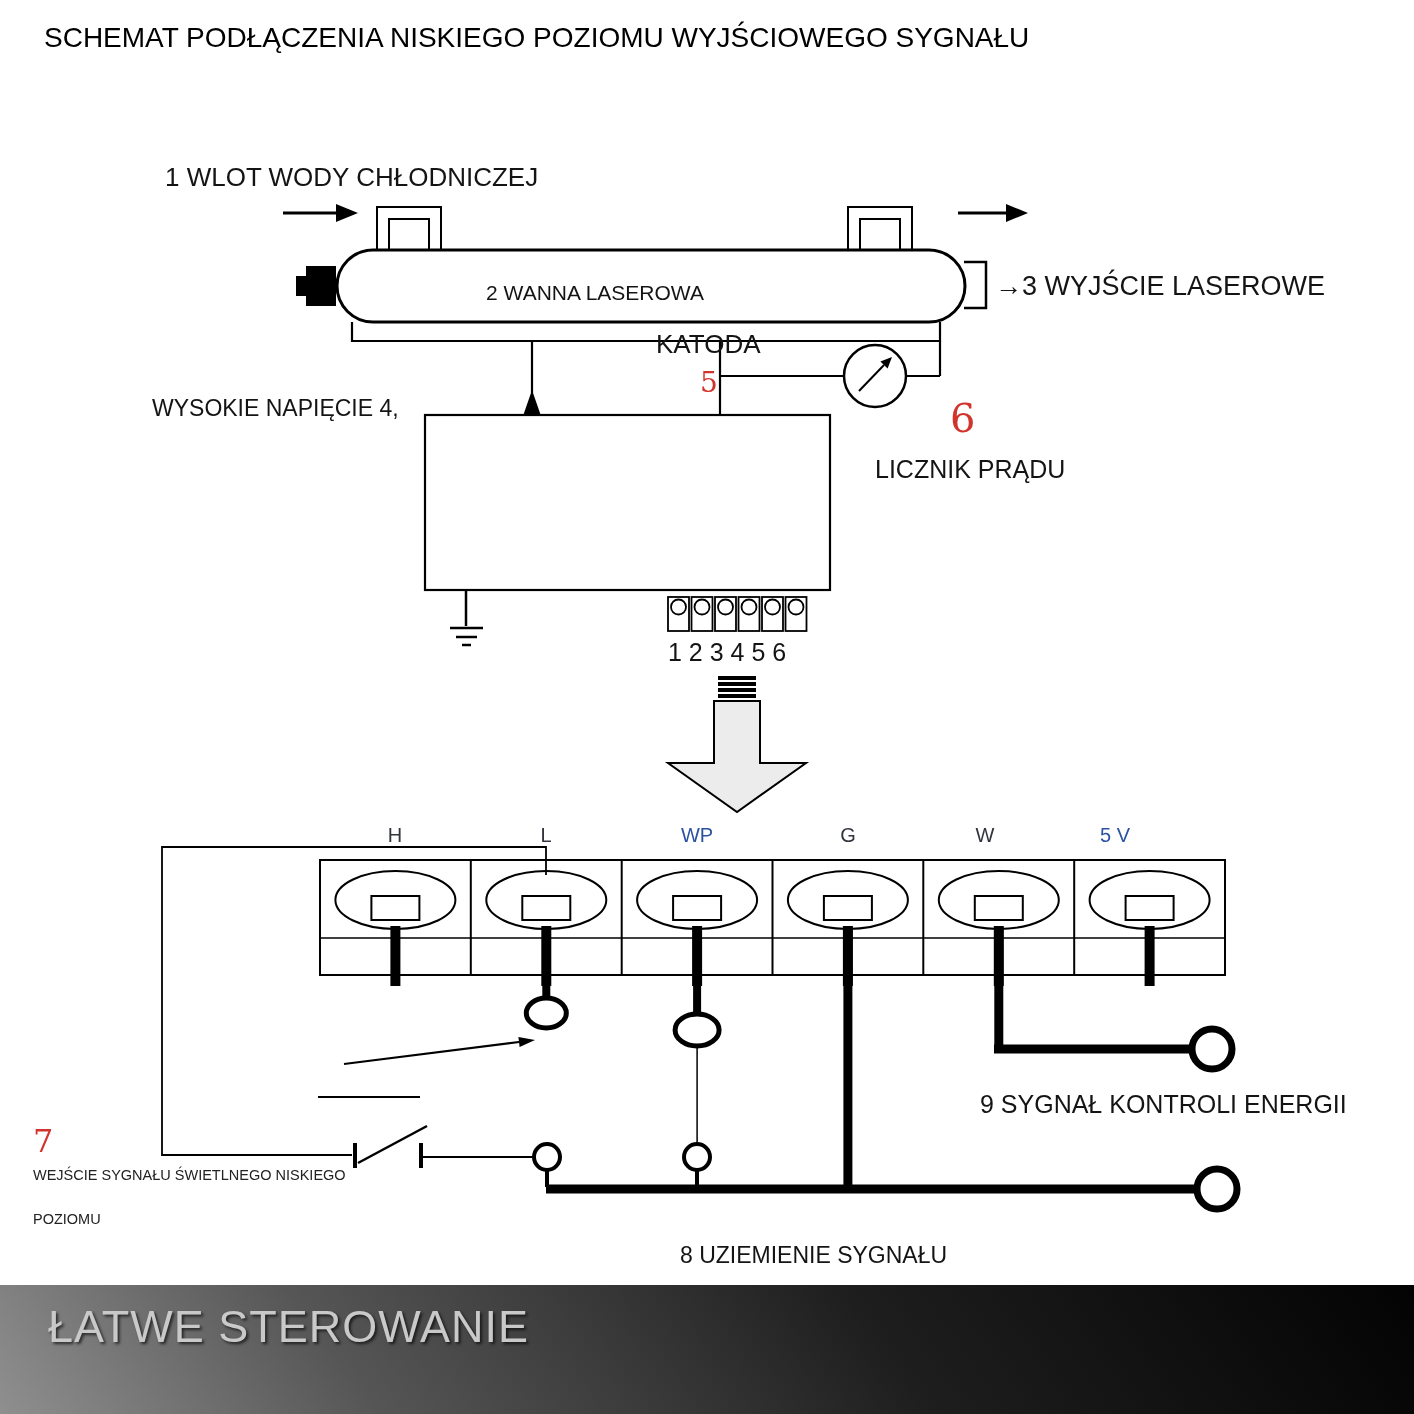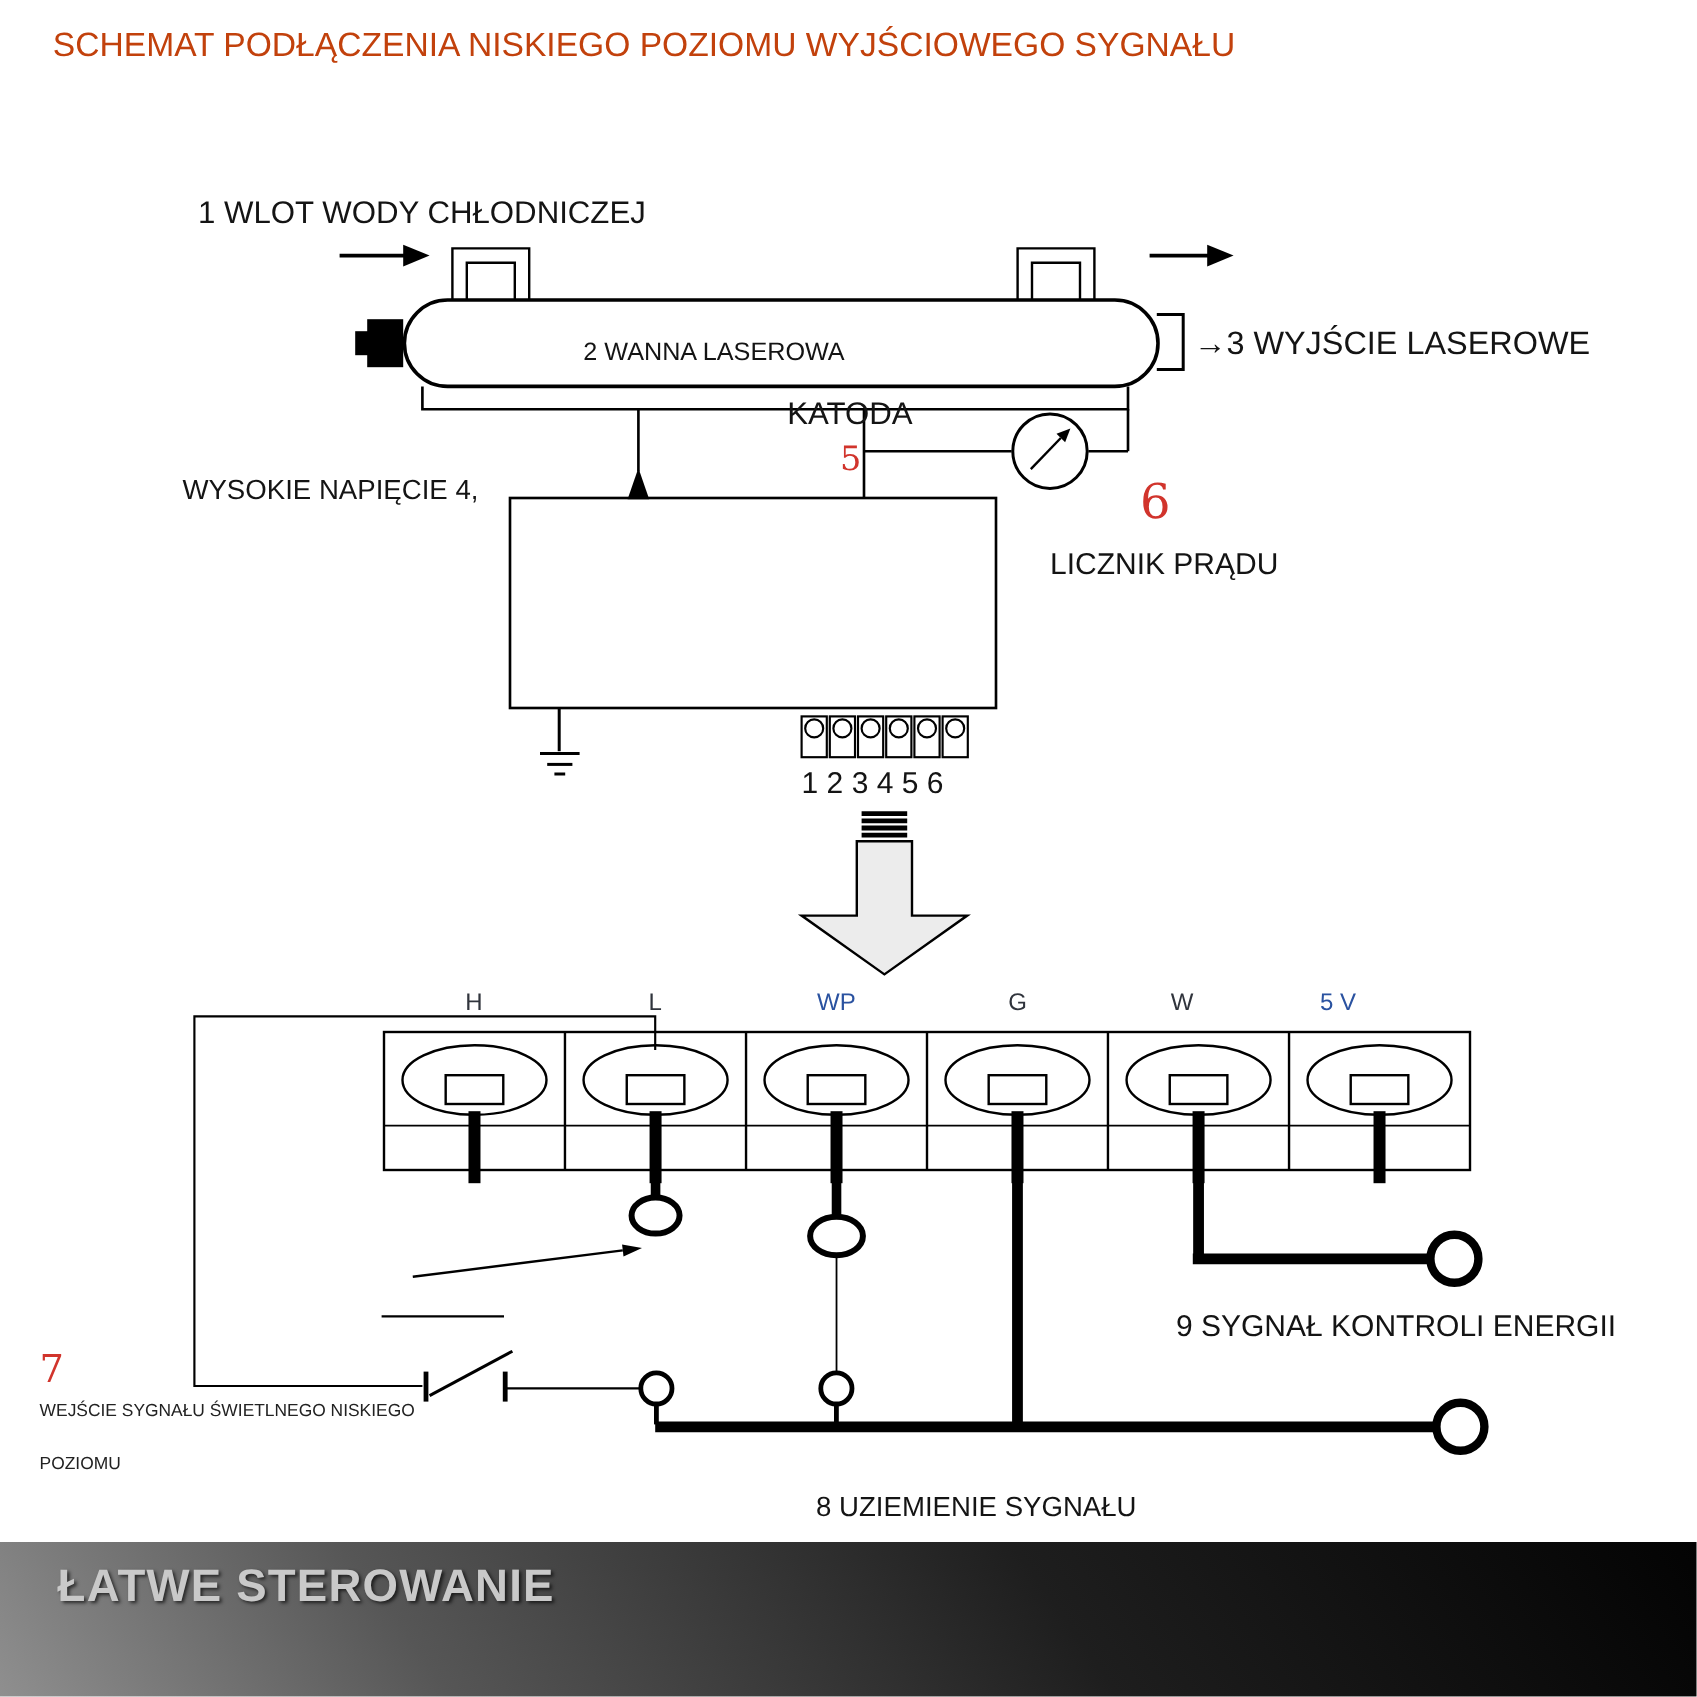--- a/index.html
+++ b/index.html
@@ -1,28 +1,28 @@
 <!DOCTYPE html>
 <html><head>
 <meta charset="utf-8">
 <style>
   html,body { margin:0; padding:0; background:#ffffff; }
   .page { position:relative; width:1414px; height:1414px; background:#ffffff; overflow:hidden;
           font-family:"Liberation Sans", sans-serif; }
-  .title-line1 { position:absolute; left:44px; top:22px; font-size:28px; color:#c2410c; white-space:nowrap; }
+  .title-line1 { position:absolute; left:44px; top:22px; font-size:28px; color:#000000; white-space:nowrap; }
   .title-line2 { position:absolute; left:40px; top:78px; font-size:28px; color:#1a1a1a; white-space:nowrap; }
   svg.diagram { position:absolute; left:0; top:0; }
   svg .lbl  { font-family:"Liberation Sans", sans-serif; fill:#141414; }
   svg .small{ font-family:"Liberation Sans", sans-serif; fill:#222222; }
   svg .red  { font-family:"DejaVu Serif", serif; fill:#d1342c; }
   svg .tlbl { font-family:"Liberation Sans", sans-serif; fill:#30343c; }
   svg .tlbl-blue { font-family:"Liberation Sans", sans-serif; fill:#2a52a0; }
   .footer { position:absolute; left:0; top:1285px; width:1414px; height:129px;
             background:linear-gradient(55deg, #8f8f8f 0%, #565656 25%, #1e1e1e 62%, #030303 100%); }
-  .footer-caption { position:absolute; left:48px; top:16px; font-size:38px; font-weight:700;
+  .footer-caption { position:absolute; left:48px; top:16px; font-size:45px; font-weight:400;
             color:#c9c9c9; letter-spacing:1px; text-shadow:2px 2px 3px rgba(0,0,0,0.65); white-space:nowrap; }
 </style>
 </head>
 <body>
 
 <div class="page">
 
   <div class="title-line1">SCHEMAT PODŁĄCZENIA NISKIEGO POZIOMU WYJŚCIOWEGO SYGNAŁU</div>
 
   <svg class="diagram" width="1414" height="1414" viewBox="0 0 1414 1414" fill="none" stroke="none">

